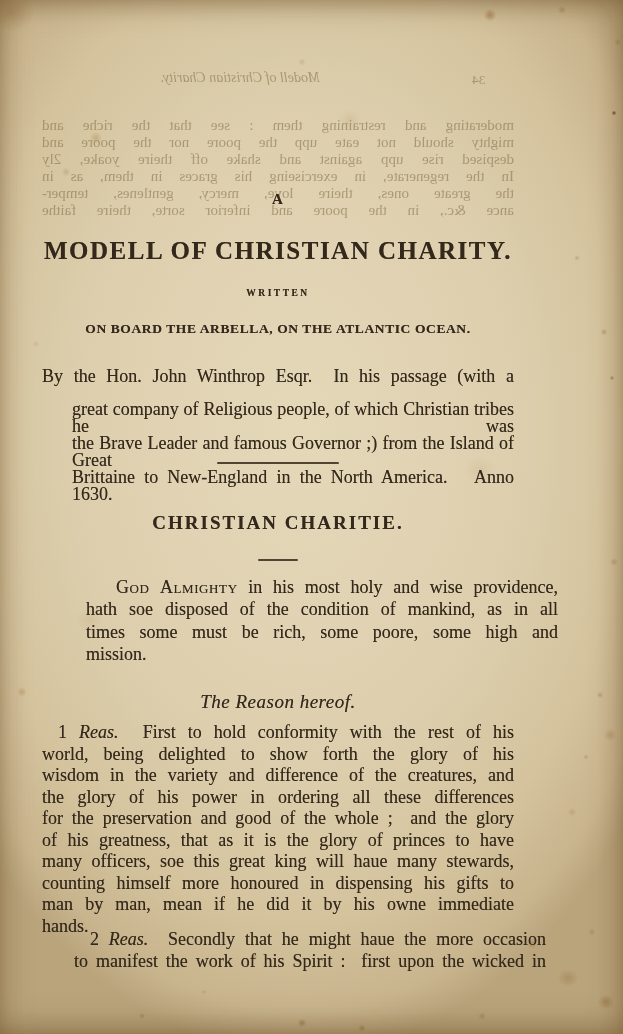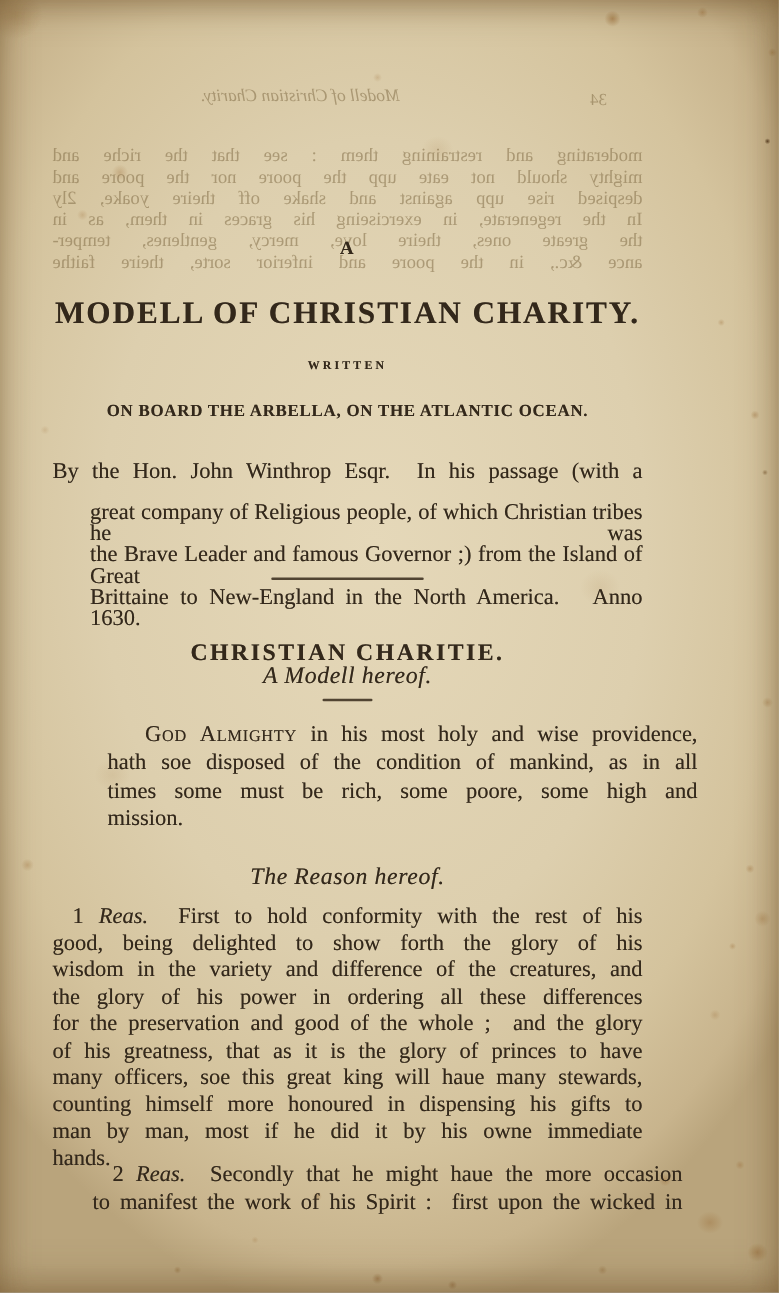--- a/index.html
+++ b/index.html
@@ -129,47 +129,46 @@
           <div class="tline">the Brave Leader and famous Governor ;) from the Island of Great</div>
           <div class="tline">Brittaine to New-England in the North America. &nbsp; Anno 1630.</div>
         </div>
     </div>
 
     <div class="abs rule-wrap rule1">
         <div class="rule"></div>
       </div>
 
     <div class="abs center ink charitie-heading">CHRISTIAN CHARITIE.</div>
-    <div class="abs center ink ital-heading modell-heading">A Modell hereof.</div>
     <div class="abs rule-wrap rule2">
         <div class="rule"></div>
       </div>
 
     <div class="abs ink para opening">
       <div class="tline indent-lg"><span class="sc">God Almighty</span> <span>in his most holy and wise providence,</span></div>
       <div class="lines">
           <div class="tline">hath soe disposed of the condition of mankind, as in all</div>
           <div class="tline">times some must be rich, some poore, some high and</div>
           <div class="tline">mission.</div>
         </div>
     </div>
 
     <div class="abs center ink ital-heading reason-heading">The Reason hereof.</div>
 
     <div class="abs ink para reason-1">
       <div class="tline indent-sm"><span>1</span> <em>Reas.</em> &nbsp;<span>First to hold conformity with the rest of his</span></div>
       <div class="lines">
-          <div class="tline">good, being delighted to show forth the glory of his</div>
+          <div class="tline">world, being delighted to show forth the glory of his</div>
           <div class="tline">wisdom in the variety and difference of the creatures, and</div>
           <div class="tline">the glory of his power in ordering all these differences</div>
           <div class="tline">for the preservation and good of the whole ; &nbsp;and the glory</div>
           <div class="tline">of his greatness, that as it is the glory of princes to have</div>
           <div class="tline">many officers, soe this great king will haue many stewards,</div>
           <div class="tline">counting himself more honoured in dispensing his gifts to</div>
-          <div class="tline">man by man, most if he did it by his owne immediate</div>
+          <div class="tline">man by man, mean if he did it by his owne immediate</div>
           <div class="tline">hands.</div>
         </div>
     </div>
 
     <div class="abs ink para reason-2">
       <div class="tline indent-sm"><span>2</span> <em>Reas.</em> &nbsp;<span>Secondly that he might haue the more occasion</span></div>
       <div class="lines keep-justify">
           <div class="tline">to manifest the work of his Spirit : &nbsp;first upon the wicked in</div>
         </div>
     </div>

